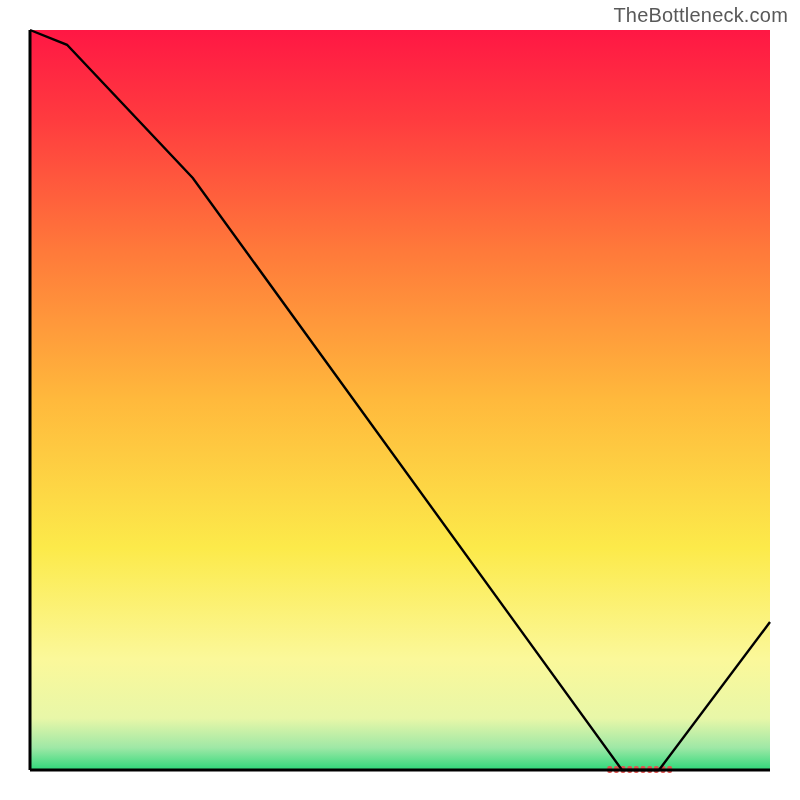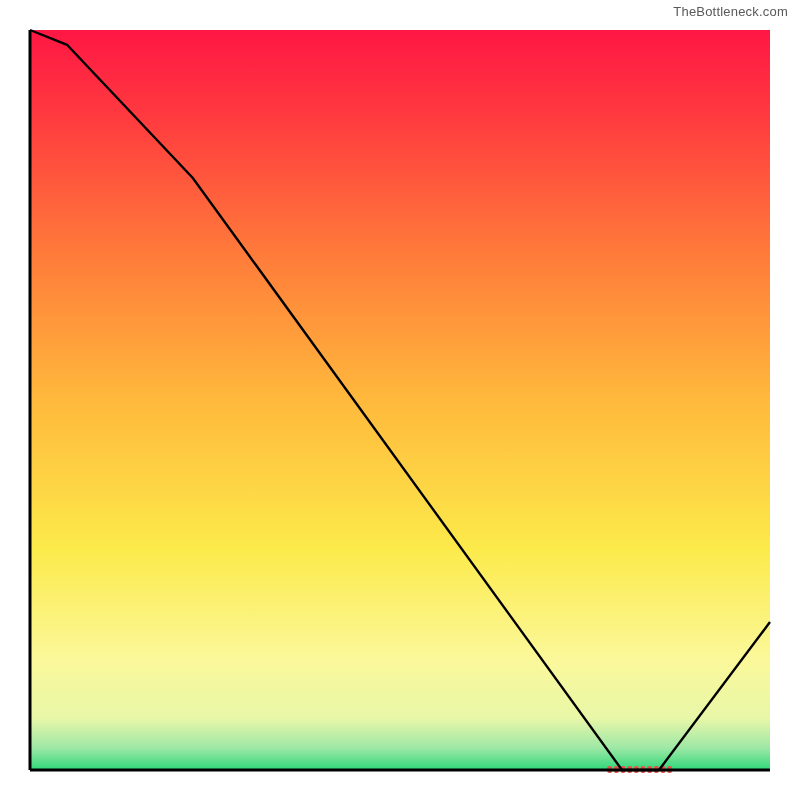--- a/index.html
+++ b/index.html
@@ -13,21 +13,21 @@
   }
   .chart-container {
     position: relative;
     width: 800px;
     height: 800px;
   }
   .watermark {
     position: absolute;
     top: 4px;
     right: 12px;
-    font-size: 13px;
+    font-size: 20px;
     color: #595959;
     font-weight: 500;
     z-index: 10;
     letter-spacing: 0.2px;
   }
   svg {
     display: block;
   }
 </style>
 </head>

